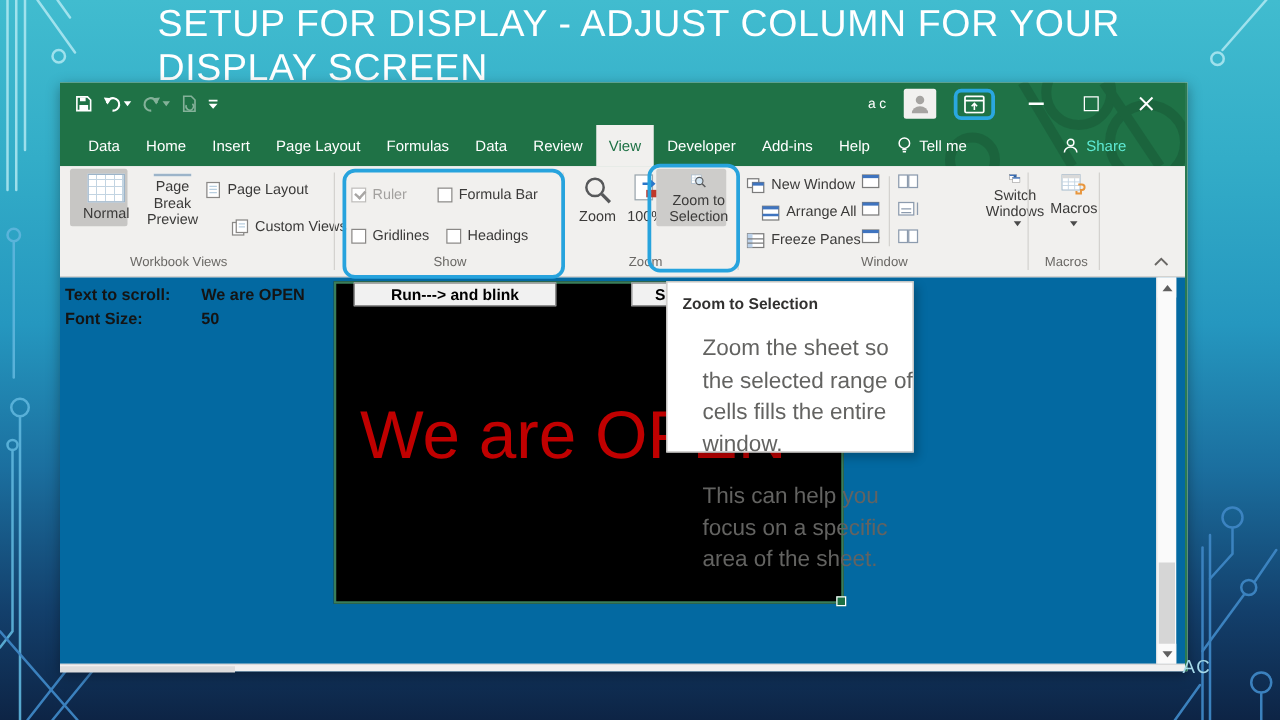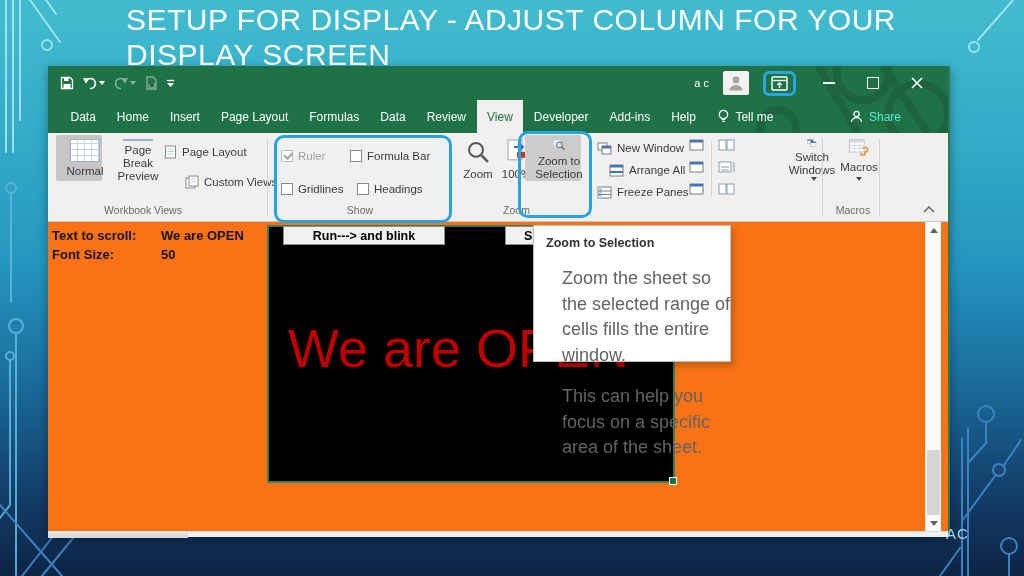--- a/index.html
+++ b/index.html
@@ -51,21 +51,21 @@
   .dd{display:inline-block;width:0;height:0;border-left:3.5px solid transparent;border-right:3.5px solid transparent;border-top:4px solid #4a4a4a;vertical-align:middle;margin-left:4px;}
   .dd.white{border-top-color:#fff;margin-left:2px;}
   .cb{width:12px;height:12px;background:#fff;border:1px solid #8a8886;box-sizing:border-box;position:relative;flex:none;}
   .cb.checked-dis{border-color:#bdbbb9;}
   .cb.checked-dis::after{content:"";position:absolute;left:2px;top:1px;width:6px;height:3.5px;border-left:2px solid #a8a6a4;border-bottom:2px solid #a8a6a4;transform:rotate(-48deg);}
   .cb-lbl{font-size:11.5px;}
   .dis{color:#a3a19f;}
   .hl-box{position:absolute;border:3px solid #27a3dd;border-radius:10px;pointer-events:none;z-index:40;}
 
   
-  #sheet{position:absolute;left:0;top:156px;width:100%;height:315px;background:#f97316;}
+  #sheet{position:absolute;left:0;top:156px;width:100%;height:315px;background:#0369a1;}
   .cell{position:absolute;font-size:13px;font-weight:700;color:#141414;white-space:nowrap;}
   #blackbox{position:absolute;left:219px;top:3px;width:408px;height:258px;background:#000;border:2px solid #3a7d5a;box-sizing:border-box;}
   #blackbox .handle{position:absolute;right:-4px;bottom:-4px;width:6px;height:6px;background:#1d7044;border:1px solid #fff;}
   .formbtn{position:absolute;height:19px;background:#f1f1f1;border:1px solid #8f8f8f;box-sizing:border-box;font-size:12.5px;font-weight:700;color:#000;display:flex;align-items:center;justify-content:center;}
   #runbtn{left:14px;top:-1px;width:162px;}
   #sbtn{left:236px;top:-1px;width:60px;justify-content:flex-start;padding-left:18px;z-index:4;}
   .marquee{position:absolute;left:19px;top:90px;font-size:54px;color:#c00000;white-space:nowrap;z-index:5;font-weight:400;}
   #tooltip{position:absolute;left:485px;top:3px;width:198px;height:137px;background:#fff;border:1px solid #c3c1bf;box-sizing:border-box;box-shadow:3px 4px 7px rgba(0,0,0,.22);z-index:30;padding:10px 12px;}
   #tooltip .tt-title{font-size:12.5px;font-weight:700;color:#323130;margin-bottom:9px;}
   #tooltip p{margin:16px;font-size:18px;line-height:1.42;color:#636361;width:172px;}
@@ -368,20 +368,21 @@
         <svg width="28" height="24" viewBox="0 0 28 24">
             <rect x="2" y="2" width="15" height="11" fill="#fff" stroke="#7c7c7c"></rect>
             <rect x="2" y="2" width="15" height="3" fill="#3f74bf"></rect>
             <rect x="9" y="8" width="16" height="12" fill="#fff" stroke="#7c7c7c"></rect>
             <rect x="9" y="8" width="16" height="3" fill="#3f74bf"></rect>
             <rect x="11" y="4" width="6" height="4" fill="#2e5f9e"></rect>
           </svg>
         <span class="lbl" style="width:60px;">Switch Windows</span>
         <span class="dd"></span>
       </div>
+      <div class="grp-label" style="left:545px;width:229px;">Window</div>
       <div class="vsep" style="left:774px;"></div>
 
       <div class="bigbtn" style="left:782px;width:46px;">
         <svg width="28" height="26" viewBox="0 0 28 26">
             <rect x="1" y="1" width="20" height="17" fill="#fff" stroke="#9cb4c9"></rect>
             <rect x="1" y="1" width="20" height="4" fill="#d9d9d9"></rect>
             <line x1="1" y1="9" x2="21" y2="9" stroke="#c2d4e2"></line>
             <line x1="1" y1="13" x2="21" y2="13" stroke="#c2d4e2"></line>
             <line x1="8" y1="5" x2="8" y2="18" stroke="#c2d4e2"></line>
             <line x1="15" y1="5" x2="15" y2="18" stroke="#c2d4e2"></line>

